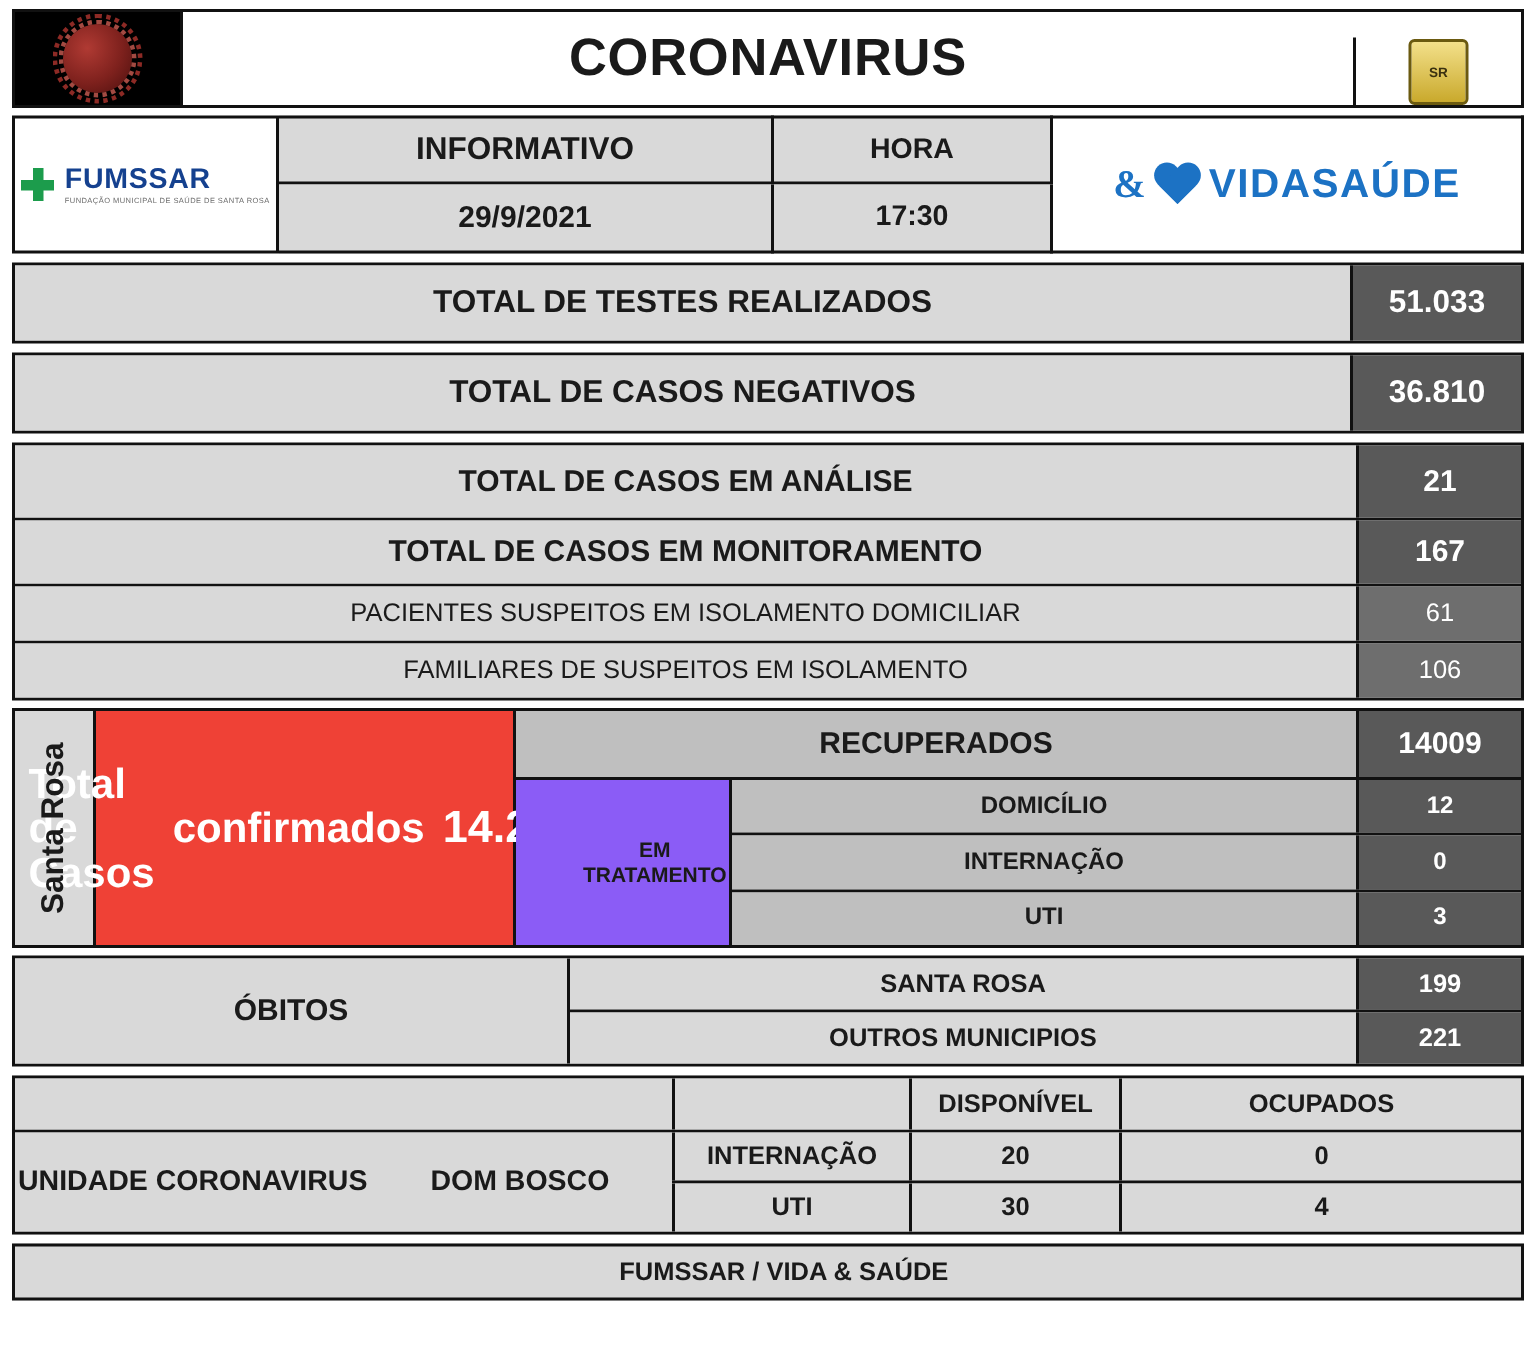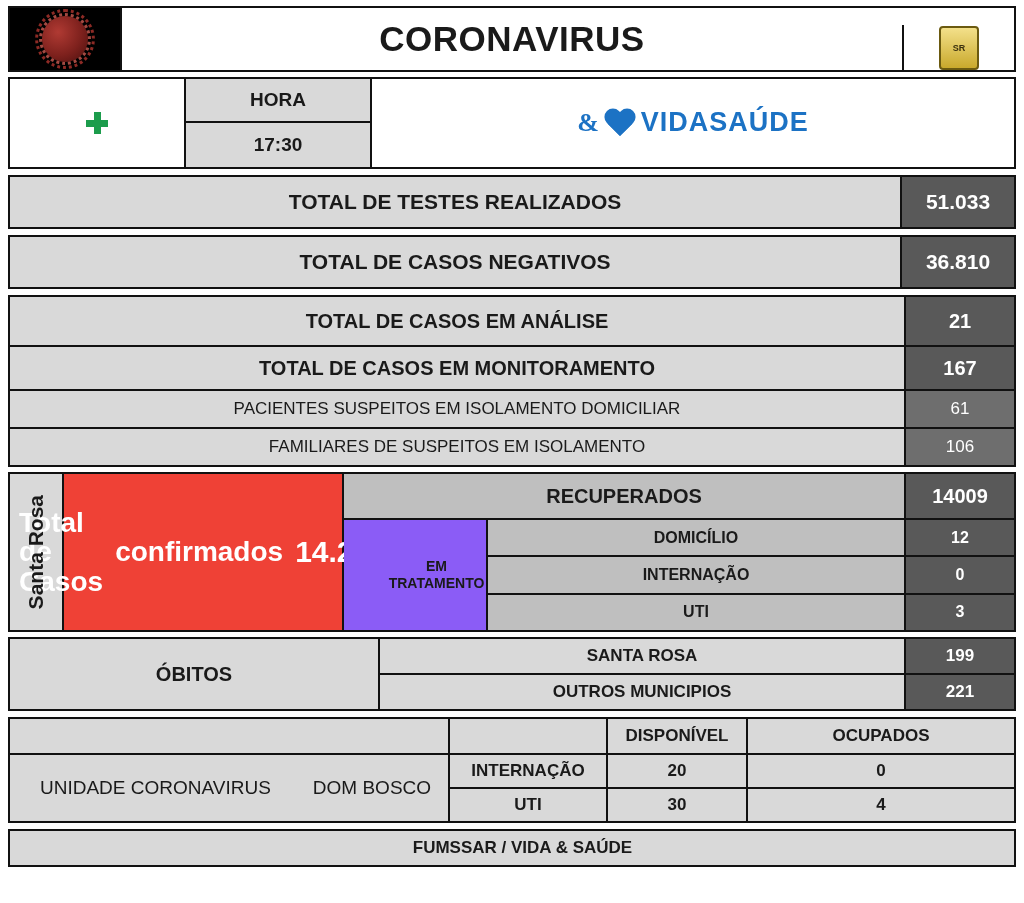--- a/index.html
+++ b/index.html
@@ -261,22 +261,22 @@
     border-left: 2px solid #111;
     background: #d9d9d9;
     display: flex; align-items: center; justify-content: center;
     font-size: 17px; font-weight: bold;
   }
   .uni-body { display: flex; border-top: 2px solid #111; height: 68px; }
   .uni-name {
     flex: 1;
     display: flex; align-items: center; justify-content: flex-start;
     gap: 42px;
-    padding-left: 30px;
-    font-size: 19px; font-weight: normal;
+    padding-left: 2px;
+    font-size: 19px; font-weight: bold;
     background: #d9d9d9;
   }
   .uni-grid { display: flex; flex-direction: column; }
   .uni-grow { flex: 1; display: flex; }
   .uni-grow + .uni-grow { border-top: 2px solid #111; }
   .uni-c {
     border-left: 2px solid #111;
     background: #d9d9d9;
     display: flex; align-items: center; justify-content: center;
     font-size: 17px; font-weight: bold;
@@ -302,22 +302,30 @@
     </div>
     <div class="header-title">CORONAVIRUS</div>
     <div class="crest-box">
       <div class="crest">SR</div>
     </div>
   </div>
 
   <div class="info-band">
     <div class="fumssar-box">
       <div class="fum-cross"></div>
-    </div>
-
+      <div>
+        <div class="fum-text">FUMSSAR</div>
+        <div class="fum-sub">FUNDAÇÃO MUNICIPAL DE SAÚDE DE SANTA ROSA</div>
+      </div>
+    </div>
+
+    <div class="info-mid" style="width:330px">
+      <div class="info-cellbox" style="height:46px;font-size:21px">INFORMATIVO</div>
+      <div class="info-cellbox" style="height:46px;border-top:none;font-size:20px">29/9/2021</div>
+    </div>
 
     <div class="info-mid" style="width:186px">
       <div class="info-cellbox" style="height:46px;font-size:19px">HORA</div>
       <div class="info-cellbox" style="height:46px;border-top:none;font-size:19px">17:30</div>
     </div>
 
     <div class="vida-box">
       <span class="vida-amp">&amp;</span>
       <span class="vida-heart"></span>
       <span class="vida-words">

